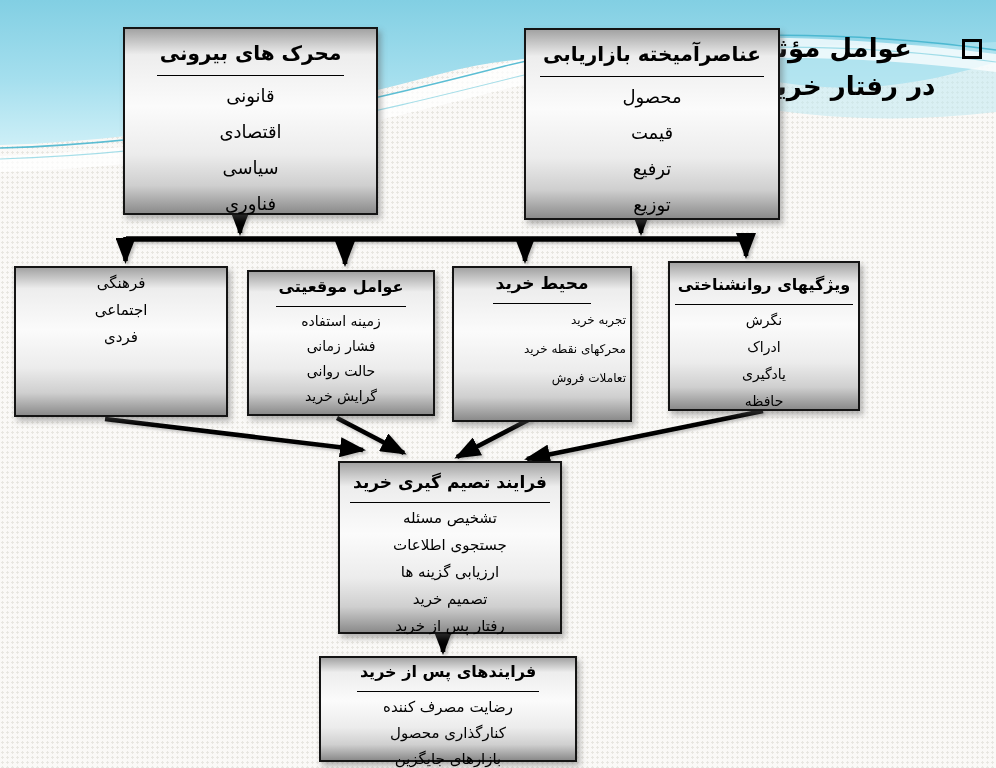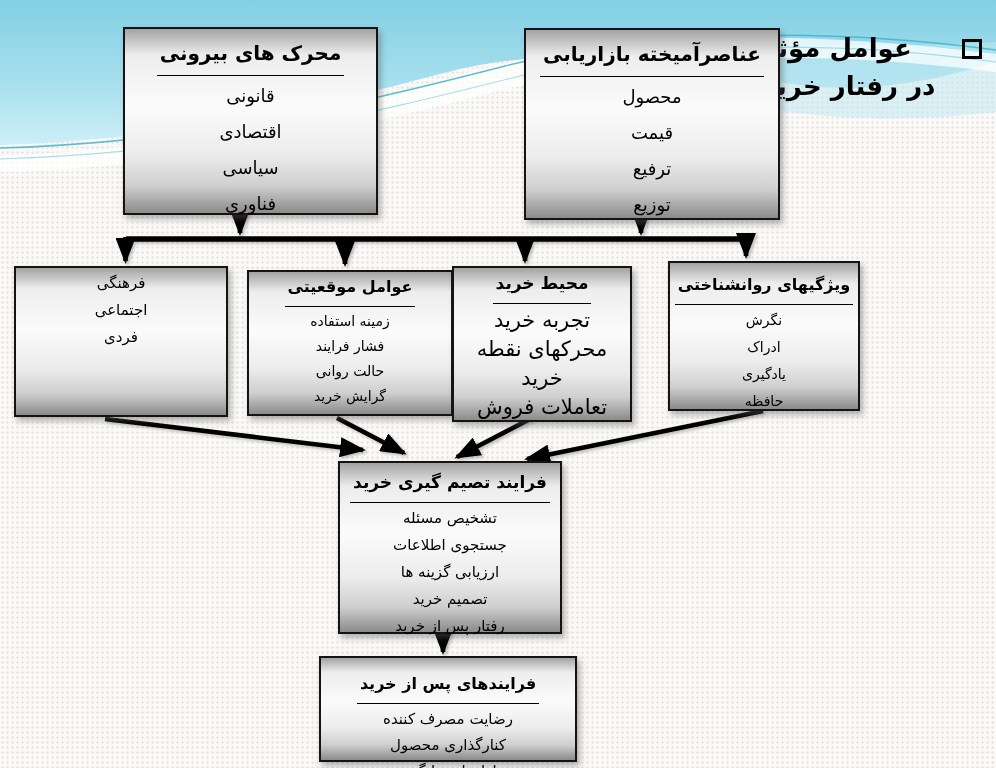--- a/index.html
+++ b/index.html
@@ -44,34 +44,34 @@
     white-space:nowrap;
   }
   .bitems{padding:2px 4px 0;}
   #b1{left:123px;top:27px;width:255px;height:188px;}
   #b2{left:524px;top:20px;width:256px;height:192px;margin-top:8px;}
   #b1 .btitle,#b2 .btitle{font-size:20px;margin-top:12px;}
   #b1 .bitem,#b2 .bitem{font-size:18px;line-height:36px;}
   #bA{left:14px;top:266px;width:214px;height:151px;}
   #bA .btitle{font-size:17px;}
   #bA .bitem{font-size:15px;line-height:27px;}
-  #bB{left:247px;top:270px;width:206px;height:146px;}
+  #bB{left:247px;top:270px;width:188px;height:146px;}
   #bB .btitle{font-size:16px;margin-top:5px;}
   #bB .bitem{font-size:14px;line-height:25px;}
   #bC{left:452px;top:266px;width:180px;height:156px;}
   #bC .btitle{font-size:17px;margin-top:5px;text-align:center;}
-  #bC .bitem{font-size:21px;line-height:29px;}
+  #bC .bitem{font-size:12px;line-height:29px;text-align:right;}
   #bD{left:668px;top:261px;width:192px;height:150px;}
   #bD .btitle{font-size:16px;margin-top:12px;}
   #bD .bitem{font-size:14px;line-height:27px;}
   #bE{left:313px;top:461px;width:224px;height:173px;margin-left:25px;}
   #bE .btitle{font-size:17px;margin-top:9px;}
   #bE .bitem{font-size:15px;line-height:27px;}
   #bF{left:319px;top:656px;width:258px;height:106px;}
-  #bF .btitle{font-size:16px;margin-top:16px;}
+  #bF .btitle{font-size:16px;margin-top:4px;}
   #bF .bitem{font-size:15px;line-height:26px;}
   
   #arrows{
     position:absolute;top:0;left:0;width:996px;height:768px;
     pointer-events:none;
     filter:drop-shadow(2px 2px 1.5px rgba(0,0,0,.22));
   }
 </style>
 </head>
 <body>
@@ -146,21 +146,21 @@
         <div class="bitem">فرهنگی</div>
         <div class="bitem">اجتماعی</div>
         <div class="bitem">فردی</div>
       </div>
   </div>
 
   <div class="dbox" id="bB">
     <div class="btitle">عوامل موقعیتی</div>
     <div class="bitems">
         <div class="bitem">زمینه استفاده</div>
-        <div class="bitem">فشار فرایند</div>
+        <div class="bitem">فشار زمانی</div>
         <div class="bitem">حالت روانی</div>
         <div class="bitem">گرایش خرید</div>
       </div>
   </div>
 
   <div class="dbox" id="bC">
     <div class="btitle">محیط خرید</div>
     <div class="bitems">
         <div class="bitem">تجربه خرید</div>
         <div class="bitem">محرکهای نقطه خرید</div>

